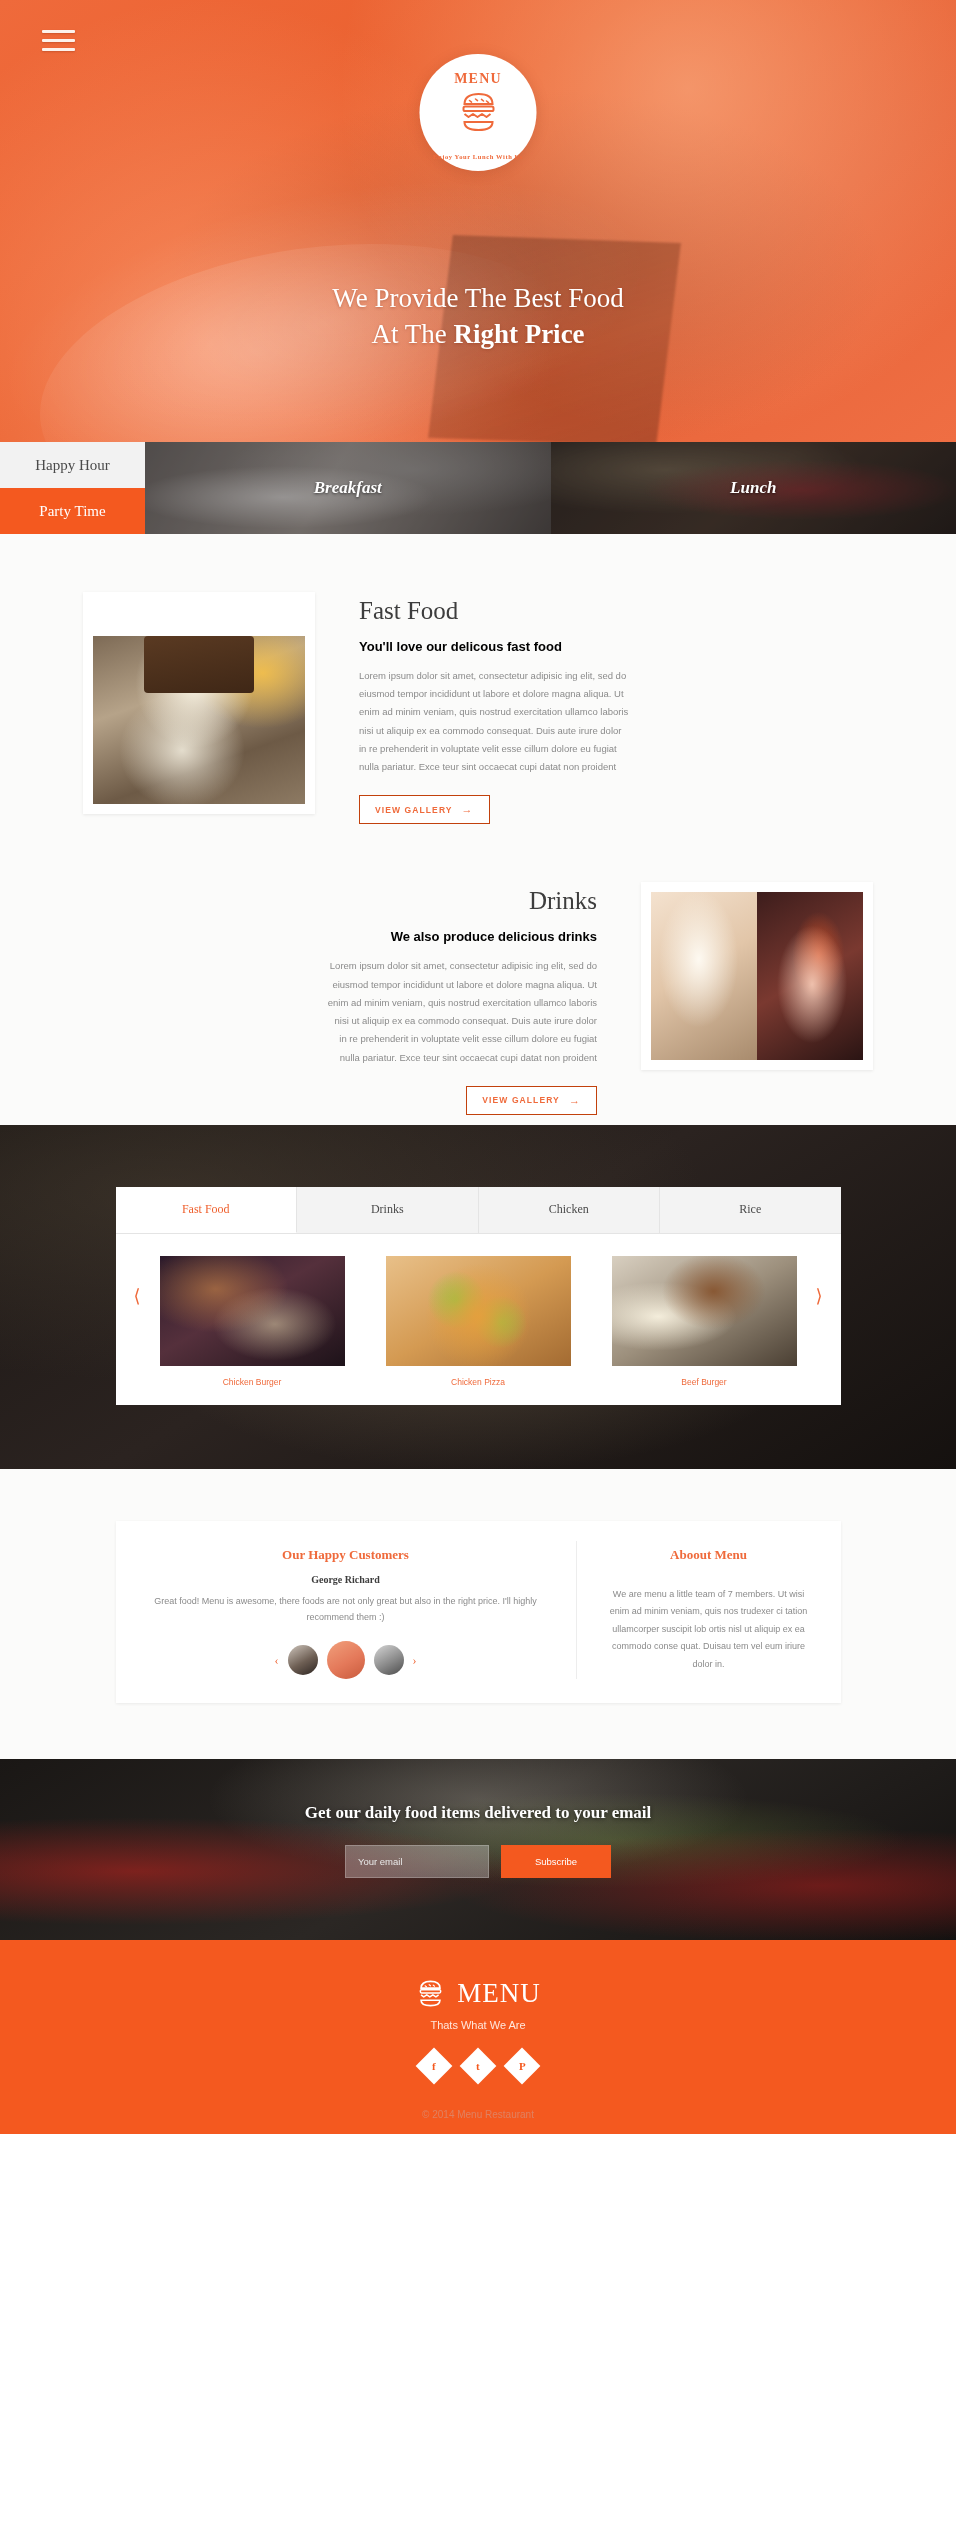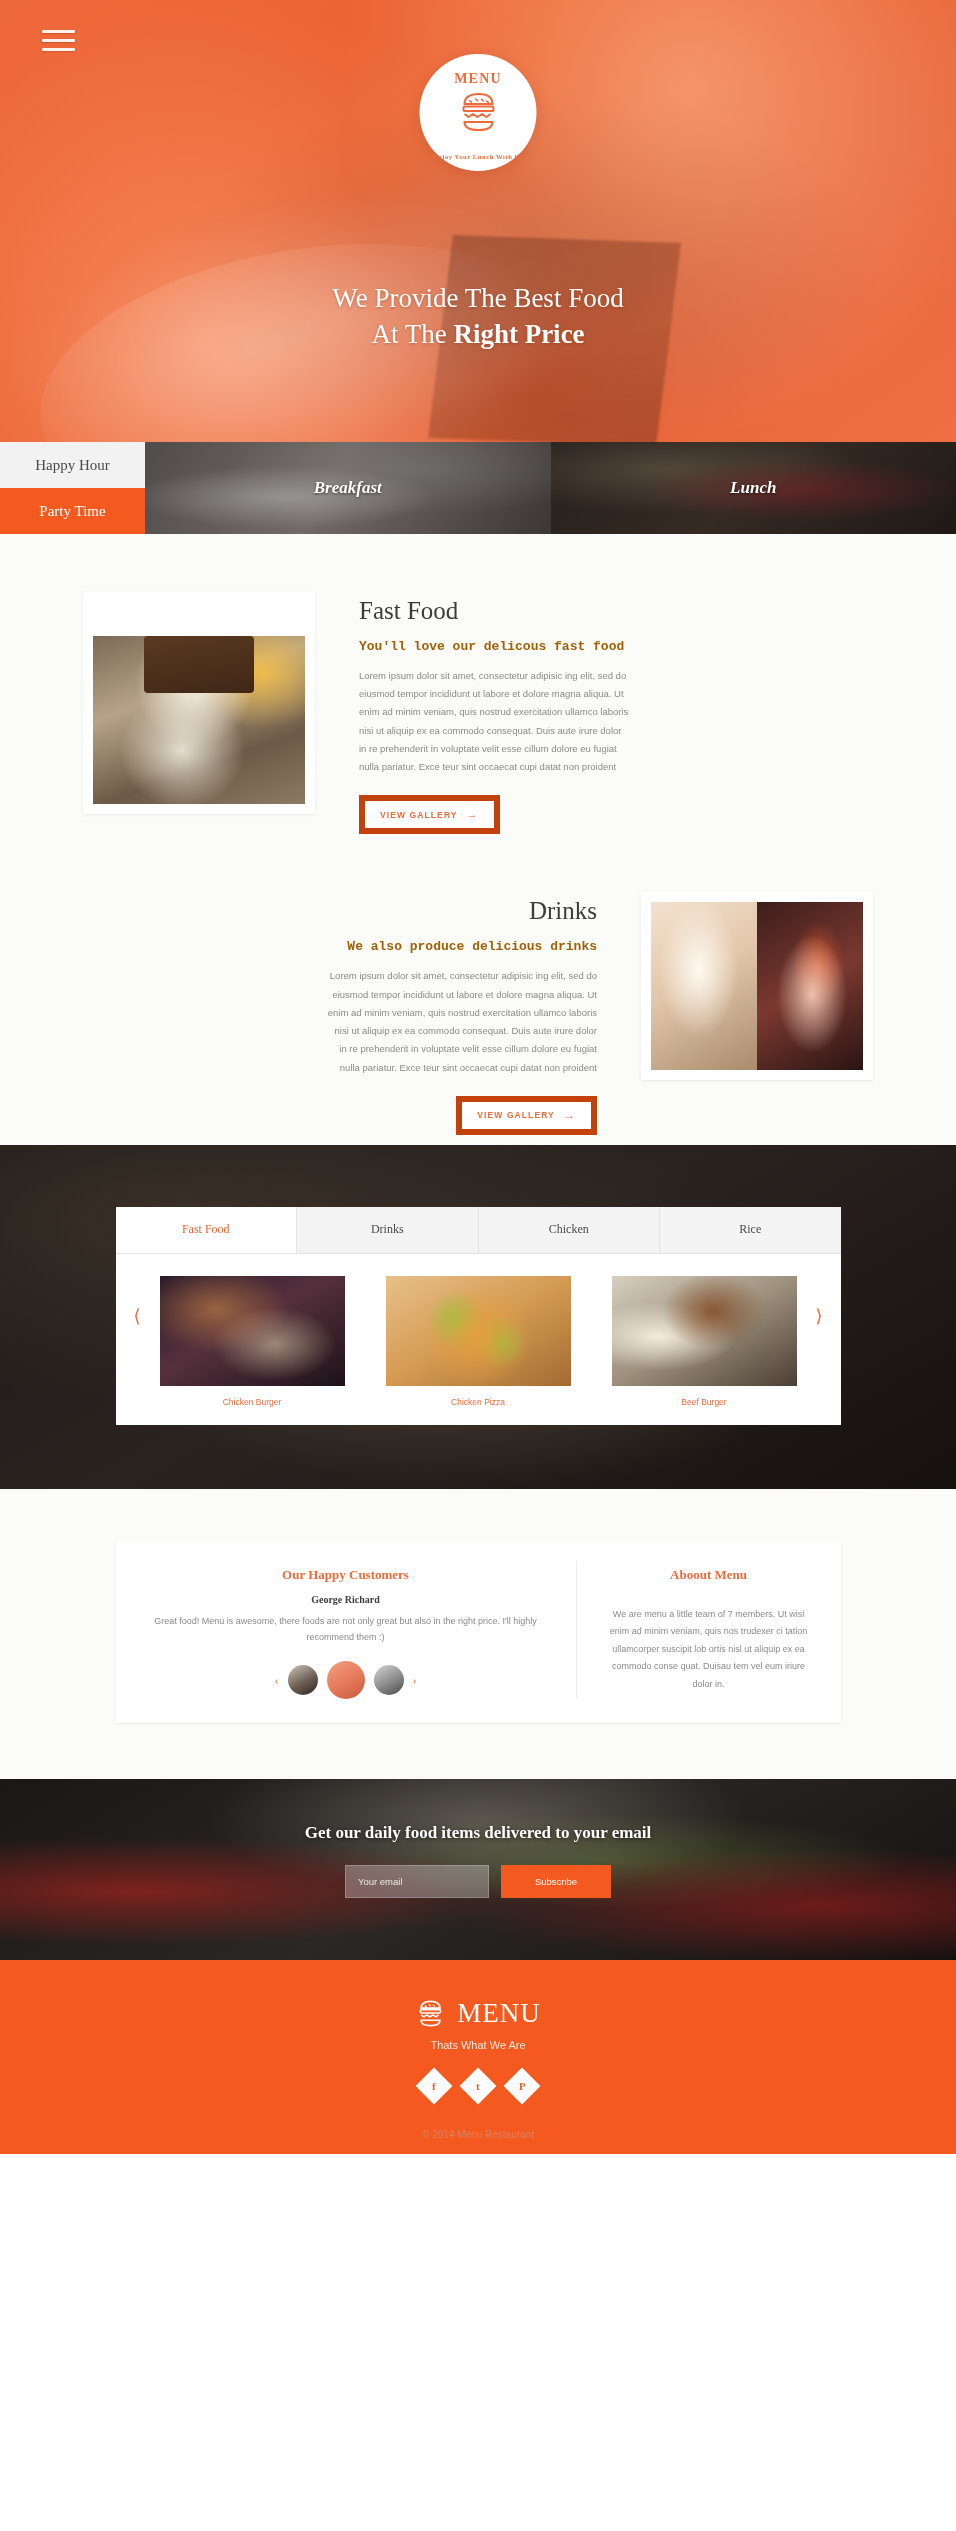--- a/index.html
+++ b/index.html
@@ -167,32 +167,32 @@
       radial-gradient(ellipse at 52% 55%, rgba(255,215,195,.85) 0%, rgba(230,140,110,0) 45%),
       radial-gradient(ellipse at 58% 38%, rgba(235,90,40,.75) 0%, rgba(200,60,25,0) 30%),
       linear-gradient(150deg,#3d1d1c 0%,#7a3930 50%,#2a1413 100%);
   }
   .f-text{ padding-top:4px; }
   .f-text h2{
     font-family:"Liberation Serif", serif;
     font-size:25px; font-weight:400; color:#3d3d3d; line-height:1.2;
   }
   .f-text h3{
-    font-family:Liberation Mono, monospace;
-    font-size:13px; font-weight:700; color:#a16207;
+    font-family:Liberation Sans, sans-serif;
+    font-size:13px; font-weight:700; color:#000000;
     margin-top:13px;
   }
   .f-text p{
     font-size:9.5px; line-height:1.92; color:#8b8b8b;
     margin-top:13px; max-width:270px;
   }
   .btn-gallery{
     display:inline-flex; align-items:center; gap:9px;
     margin-top:19px; padding:8px 15px;
-    border:6px solid #c2410c; background:#fff;
+    border:1px solid #c2410c; background:#fff;
     color:#ef6a3b; font-size:8.5px; letter-spacing:1.1px;
     font-weight:700; cursor:pointer;
   }
   .btn-gallery .arw{ font-size:11px; line-height:1; }
 
   .feature .f-row.left-img .f-text{ margin-left:44px; }
   .feature .f-row.right-img{ justify-content:flex-end; }
   .feature .f-row.right-img .f-text{
     text-align:right; margin-right:44px;
   }

